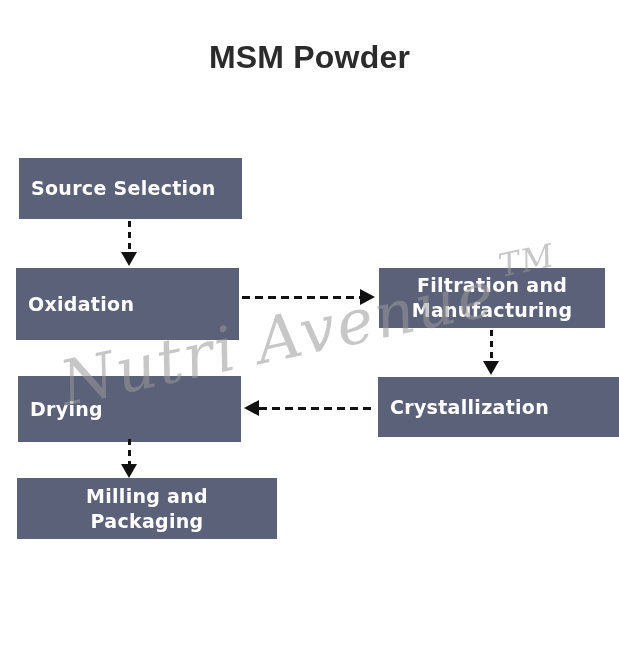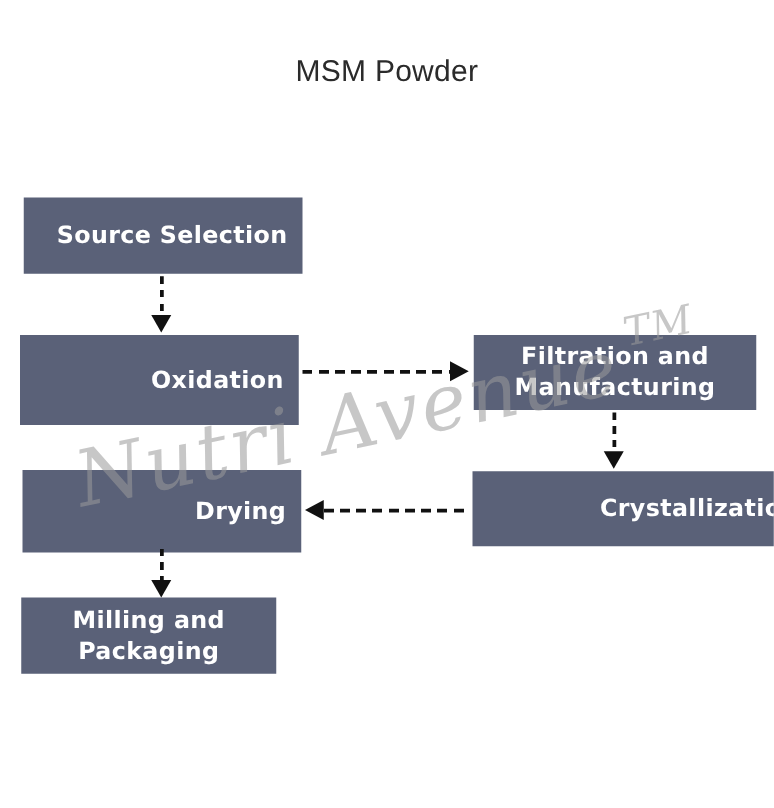--- a/index.html
+++ b/index.html
@@ -7,22 +7,22 @@
     position:relative;
     width:619px;height:646px;
     background:#ffffff;
     overflow:hidden;
     font-family:"Liberation Sans", sans-serif;
   }
   .title{
     position:absolute;
     top:40px;left:0;width:619px;
     text-align:center;
-    font-size:24px;line-height:35px;
-    font-weight:normal;
+    font-size:32px;line-height:35px;
+    font-weight:bold;
     color:#2b2b2b;
     letter-spacing:0.2px;
   }
   .watermark{
     position:absolute;
     left:40px;top:285px;width:540px;height:92px;
     display:flex;align-items:center;justify-content:center;
     transform:rotate(-12deg);
     font-family:"DejaVu Serif", serif;
     font-style:italic;
@@ -34,37 +34,37 @@
   }
   .watermark .tm{
     font-size:32px;
     position:relative;
     top:-24px;
     margin-left:10px;
     letter-spacing:1px;
   }
   .node{
     position:absolute;
-    display:flex;align-items:center;justify-content:flex-end;
+    display:flex;align-items:center;justify-content:flex-start;
     text-align:center;
     font-family:"DejaVu Sans", sans-serif;
     font-weight:bold;
     font-size:19px;
     line-height:25px;
     letter-spacing:0.3px;
     padding:0 12px;
     box-sizing:border-box;
     z-index:1;
   }
   .n1{left:19px;top:158px;width:223px;height:61px;}
   .n2{left:16px;top:268px;width:223px;height:72px;}
   .n3{left:379px;top:268px;width:226px;height:60px;}
   .n4{left:18px;top:376px;width:223px;height:66px;}
   .n5{left:378px;top:377px;width:273px;height:60px;}
-  .n6{left:17px;top:478px;width:204px;height:61px;}
+  .n6{left:17px;top:478px;width:260px;height:61px;}
 
   .line{position:absolute;z-index:2;}
   .vline{width:3px;background:repeating-linear-gradient(to bottom,#111 0 6px,transparent 6px 11px);}
   .hline{height:3px;background:repeating-linear-gradient(to right,#111 0 8px,transparent 8px 13px);}
   .head{position:absolute;width:0;height:0;z-index:2;}
   .head-down{border-left:8px solid transparent;border-right:8px solid transparent;border-top:14px solid #111;}
   .head-right{border-top:8px solid transparent;border-bottom:8px solid transparent;border-left:15px solid #111;}
   .head-left{border-top:8px solid transparent;border-bottom:8px solid transparent;border-right:15px solid #111;}
 
   .la-line{left:128px;top:221px;height:31px;}

